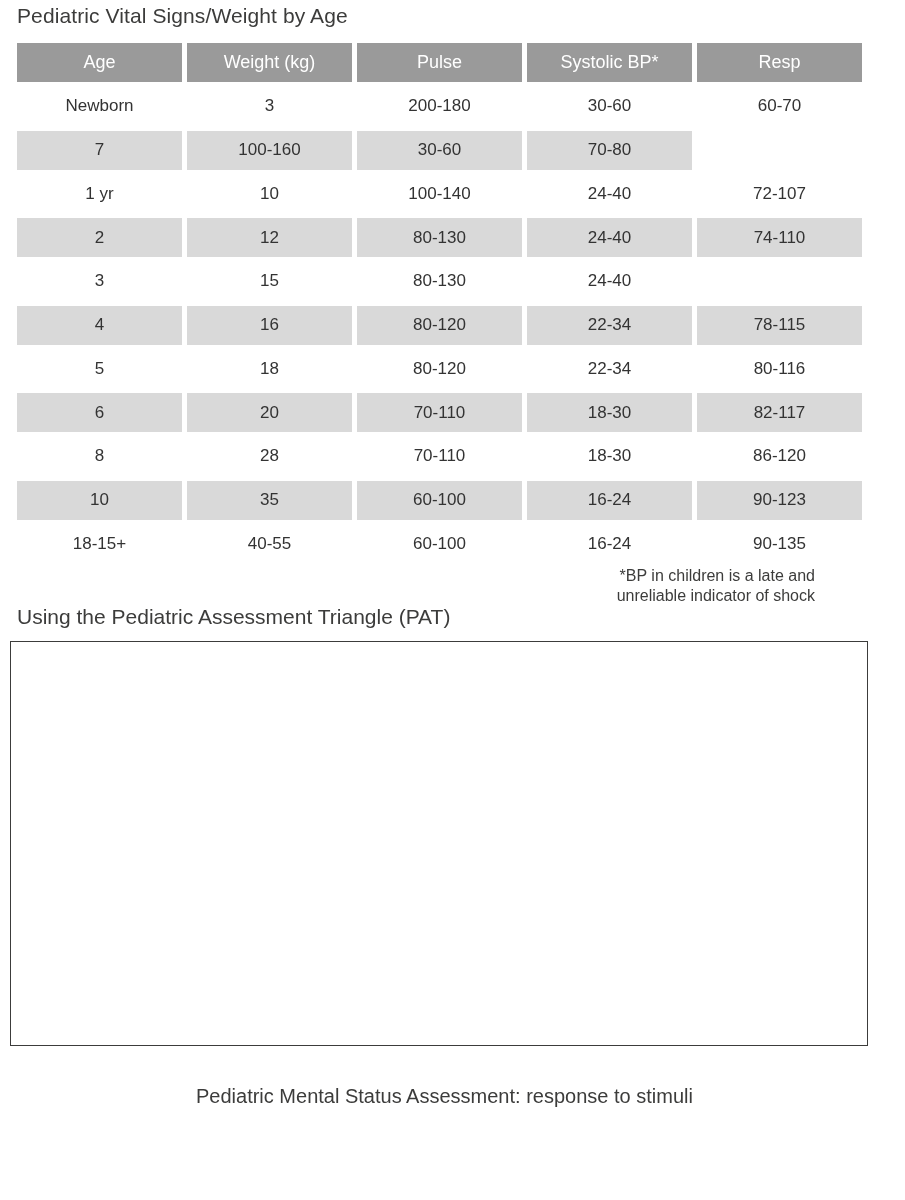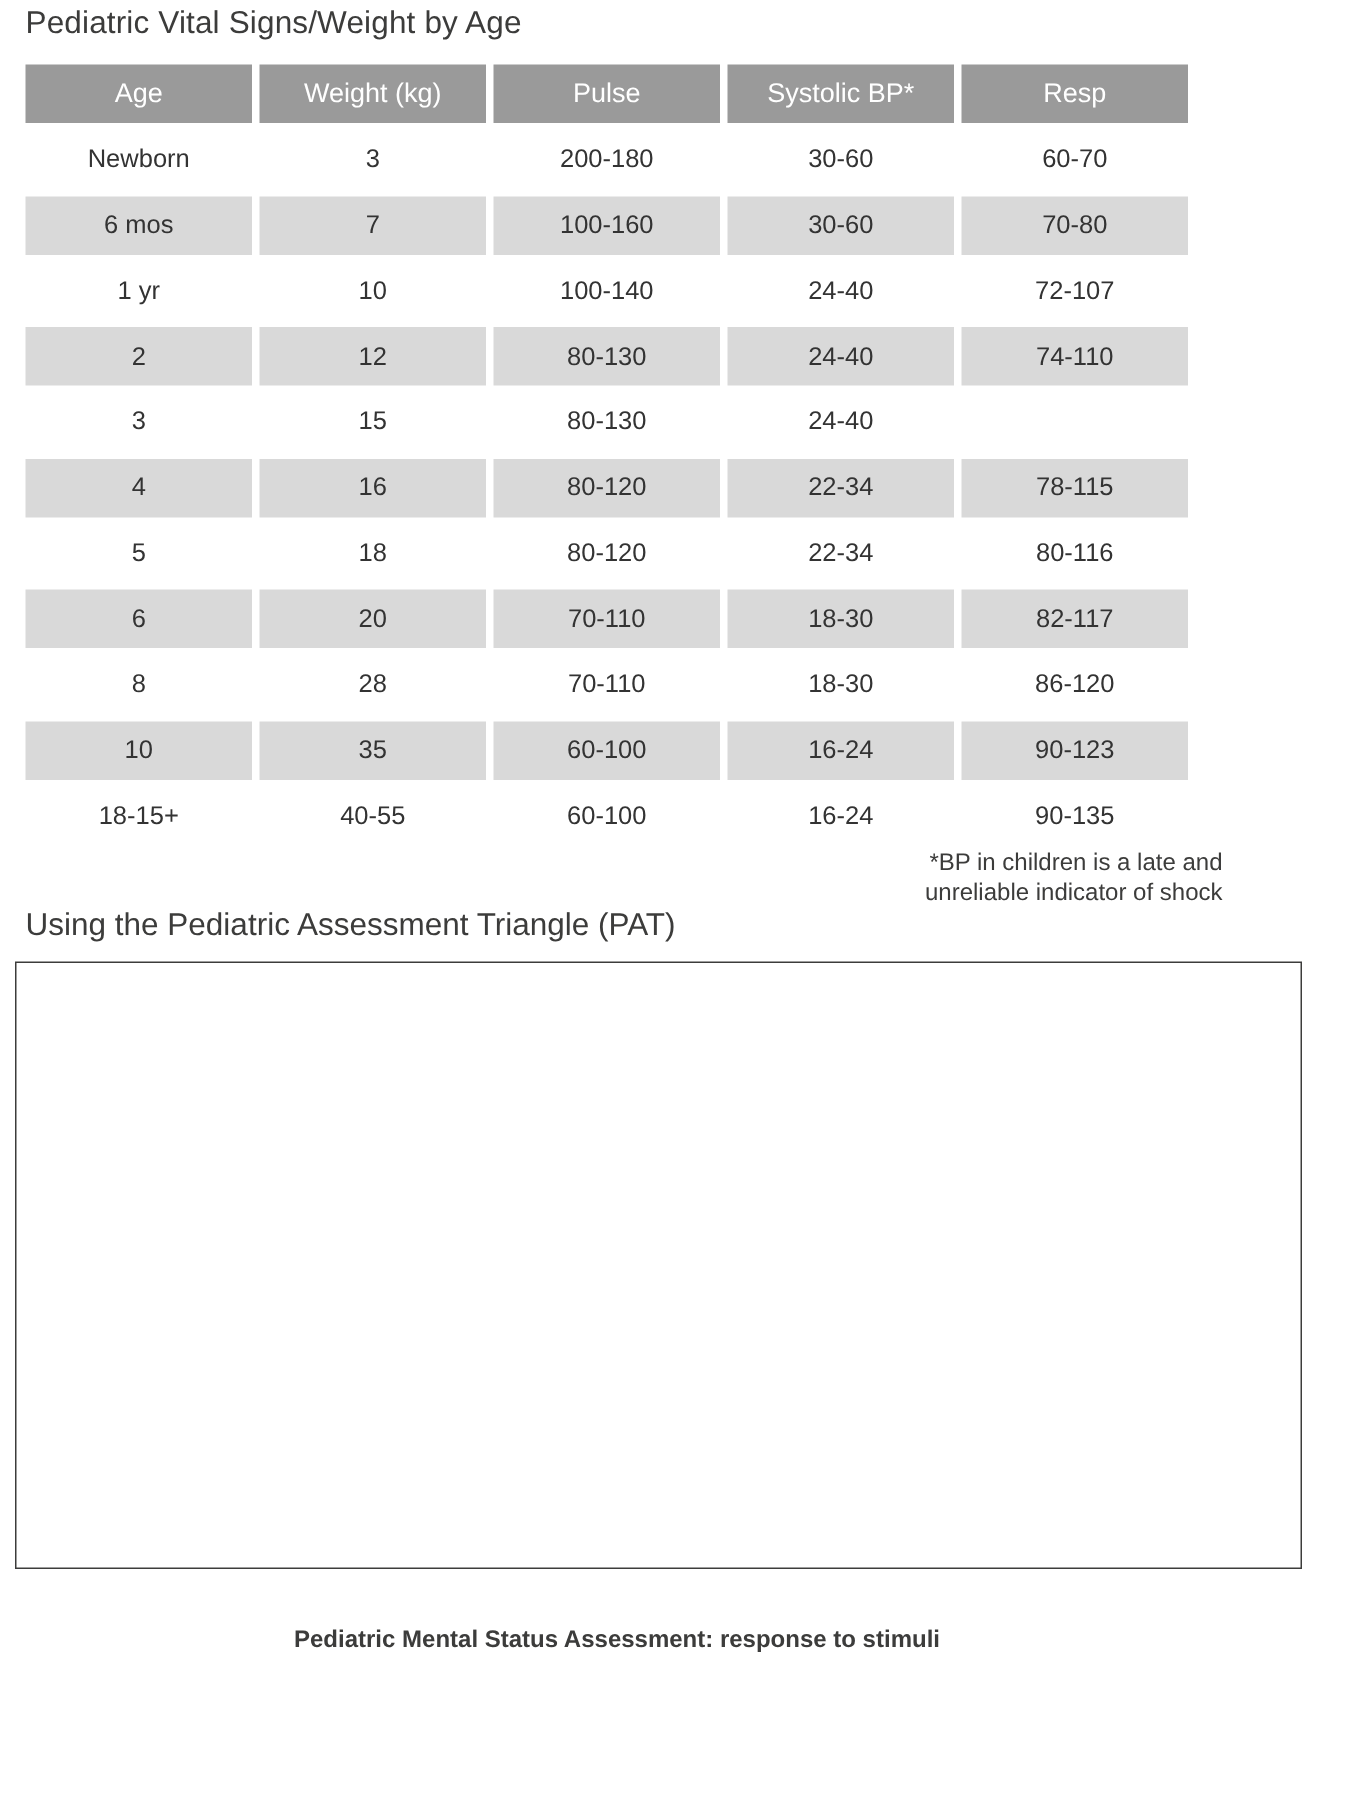--- a/index.html
+++ b/index.html
@@ -4,32 +4,32 @@
 <title>Pediatric Vital Signs</title>
 <style>
   html,body{margin:0;padding:0;}
   body{width:905px;height:1200px;background:#ffffff;font-family:"Liberation Sans",sans-serif;color:#3c3c3b;overflow:hidden;position:relative;}
   .page{position:absolute;left:0;top:0;width:905px;height:1200px;}
 
   
   .s1-title{position:absolute;left:17px;top:4px;font-size:21px;color:#3c3c3b;letter-spacing:0.1px;white-space:nowrap;}
   .vtable{position:absolute;left:17px;top:43px;width:846px;}
   .vrow{display:flex;gap:5px;height:39px;margin-bottom:4.75px;}
-  .vcell{width:151px;display:flex;align-items:center;justify-content:center;font-size:17px;color:#333333;}
+  .vcell{width:165px;display:flex;align-items:center;justify-content:center;font-size:17px;color:#333333;}
   .vrow.head .vcell{background:#9a9a9a;color:#ffffff;font-size:18px;}
   .vrow.alt .vcell{background:#d9d9d9;}
 
   .fnote{position:absolute;right:90px;top:566px;text-align:right;font-size:16px;line-height:20px;color:#3c3c3b;}
 
   
   .s2-title{position:absolute;left:17px;top:605px;font-size:21px;color:#3c3c3b;white-space:nowrap;}
   .patbox{position:absolute;left:10px;top:641px;width:856px;height:403px;border:1.5px solid #3c3c3b;background:#fff;}
 
   
-  .s3-title{position:absolute;left:196px;top:1085px;font-size:16px;color:#3c3c3b;white-space:nowrap;font-weight:bold;}
+  .s3-title{position:absolute;left:196px;top:1085px;font-size:20px;color:#3c3c3b;white-space:nowrap;}
 </style>
 </head>
 <body>
 
 <div class="page">
 
   <div class="s1-title">Pediatric Vital Signs/Weight by Age</div>
   <div class="vtable" id="vtable">
       <div class="vrow head">
         <div class="vcell">Age</div>
@@ -39,21 +39,20 @@
         <div class="vcell">Resp</div>
       </div>
       <div class="vrow">
         <div class="vcell">Newborn</div>
         <div class="vcell">3</div>
         <div class="vcell">200-180</div>
         <div class="vcell">30-60</div>
         <div class="vcell">60-70</div>
       </div>
       <div class="vrow alt">
-        <div class="vcell">6 mos</div>
         <div class="vcell">7</div>
         <div class="vcell">100-160</div>
         <div class="vcell">30-60</div>
         <div class="vcell">70-80</div>
       </div>
       <div class="vrow">
         <div class="vcell">1 yr</div>
         <div class="vcell">10</div>
         <div class="vcell">100-140</div>
         <div class="vcell">24-40</div>

